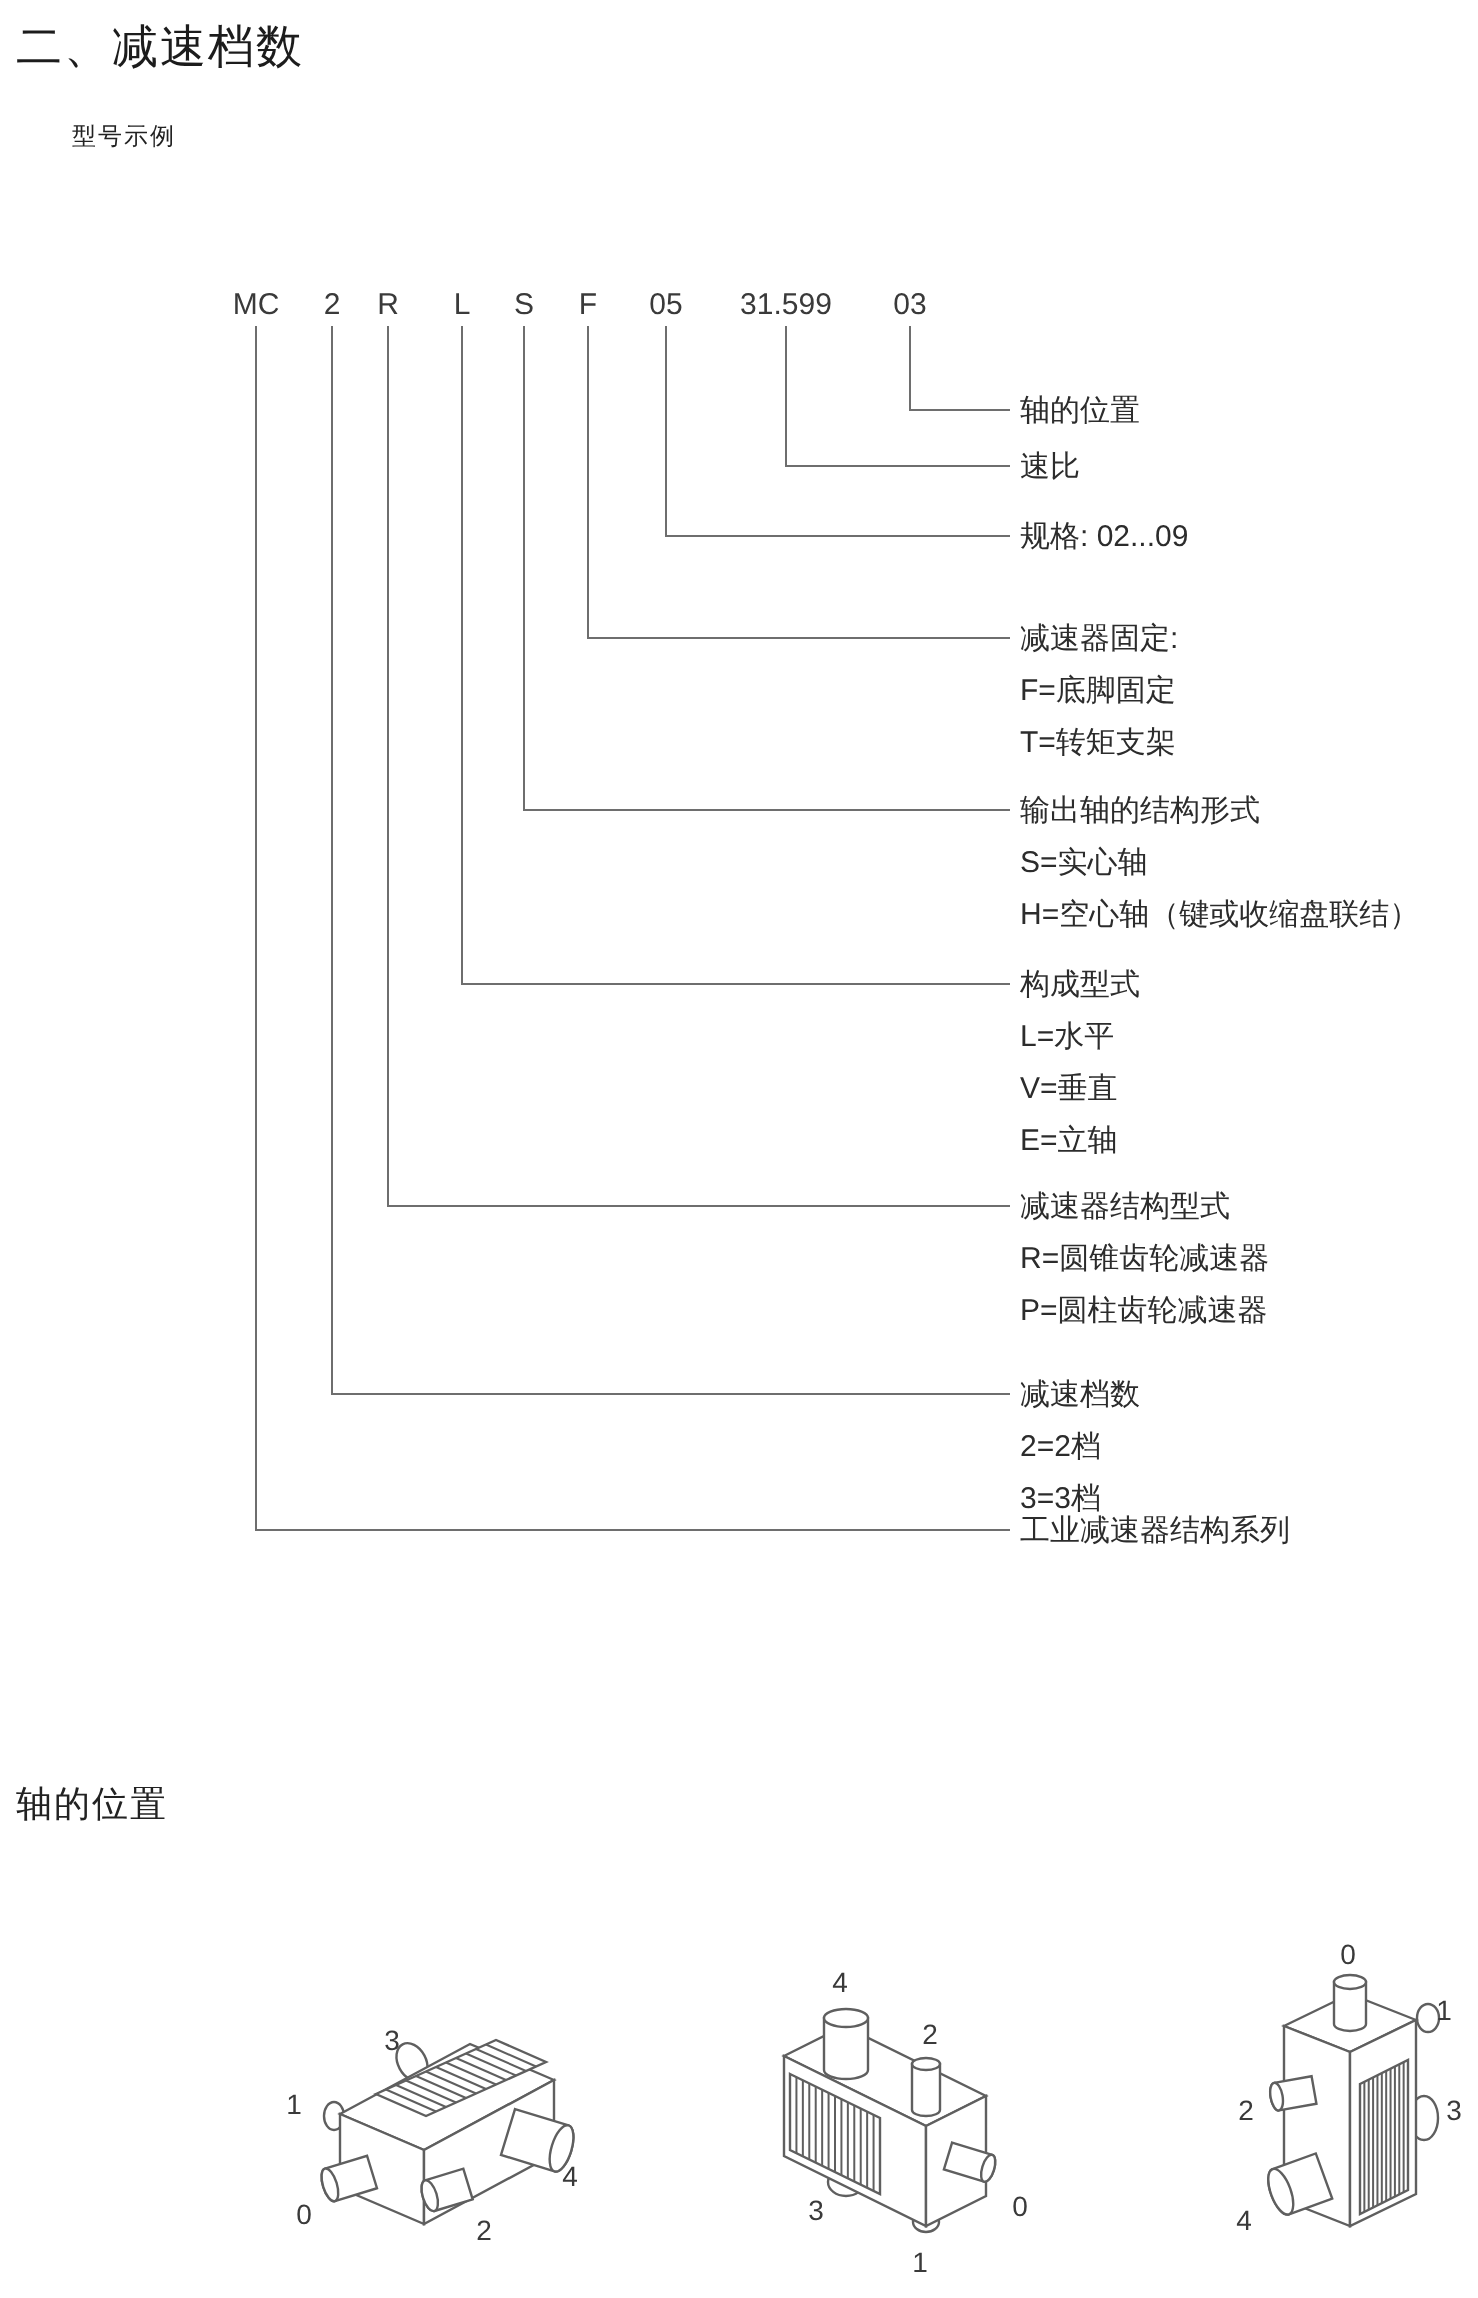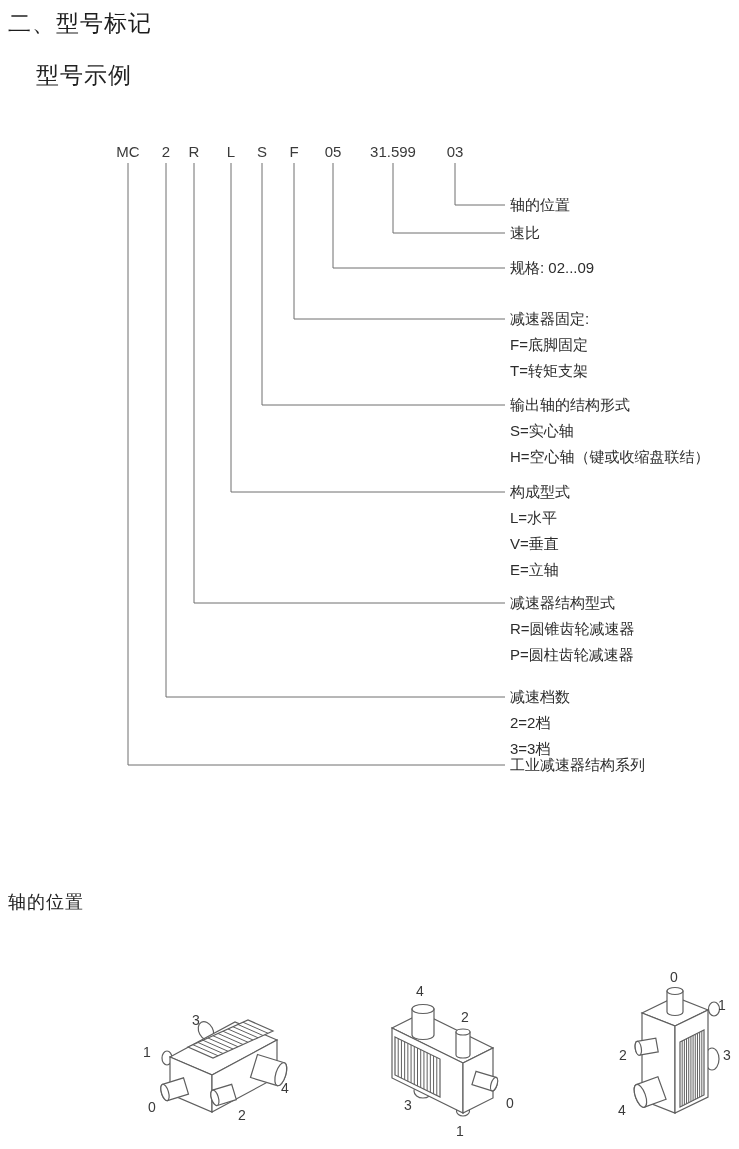--- a/index.html
+++ b/index.html
@@ -3,35 +3,35 @@
 <meta charset="utf-8">
 <style>
   html,body{margin:0;padding:0;background:#ffffff;}
   .page{
     position:relative;width:739px;height:1149px;background:#ffffff;
     font-family:"Liberation Sans","DejaVu Sans",sans-serif;overflow:hidden;
     color:#1f1f1f;
   }
   .page h1,.page h2{margin:0;position:absolute;font-weight:500;white-space:nowrap;}
   .section-title{left:8px;top:8px;font-size:23px;letter-spacing:1px;color:#1c1c1c;}
-  .subsection-title{left:36px;top:60px;font-size:23px;letter-spacing:1px;color:#222;}
+  .subsection-title{left:36px;top:60px;font-size:12px;letter-spacing:1px;color:#222;}
   .shaft-title{left:8px;top:890px;font-size:18px;letter-spacing:1px;color:#222;}
   svg{position:absolute;overflow:visible;}
   svg text{font-family:"Liberation Sans","DejaVu Sans",sans-serif;}
   .diagram-svg{left:0;top:0;}
   .view-svg .num{font-size:14px;fill:#3a3a3a;}
   .line-art{stroke:#5f5f5f;stroke-width:1.2;fill:none;}
   .face{stroke:#5f5f5f;stroke-width:1.2;fill:#ffffff;}
 </style>
 </head>
 <body>
 
 <div class="page">
 
-  <h1 class="section-title">二、型号标记</h1>
+  <h1 class="section-title">二、减速档数</h1>
   <h2 class="subsection-title">型号示例</h2>
 
   <svg class="diagram-svg" width="739" height="810" viewBox="0 0 739 810">
       <g>
         <text x="128" y="157" text-anchor="middle" font-size="15" fill="#3a3a3a">MC</text>
         <polyline points="128,163 128,765 505,765" fill="none" stroke="#6e6e6e" stroke-width="1"></polyline>
         <text x="510" y="770" font-size="15" fill="#2c2c2c">工业减速器结构系列</text>
       </g>
       <g>
         <text x="166" y="157" text-anchor="middle" font-size="15" fill="#3a3a3a">2</text>

